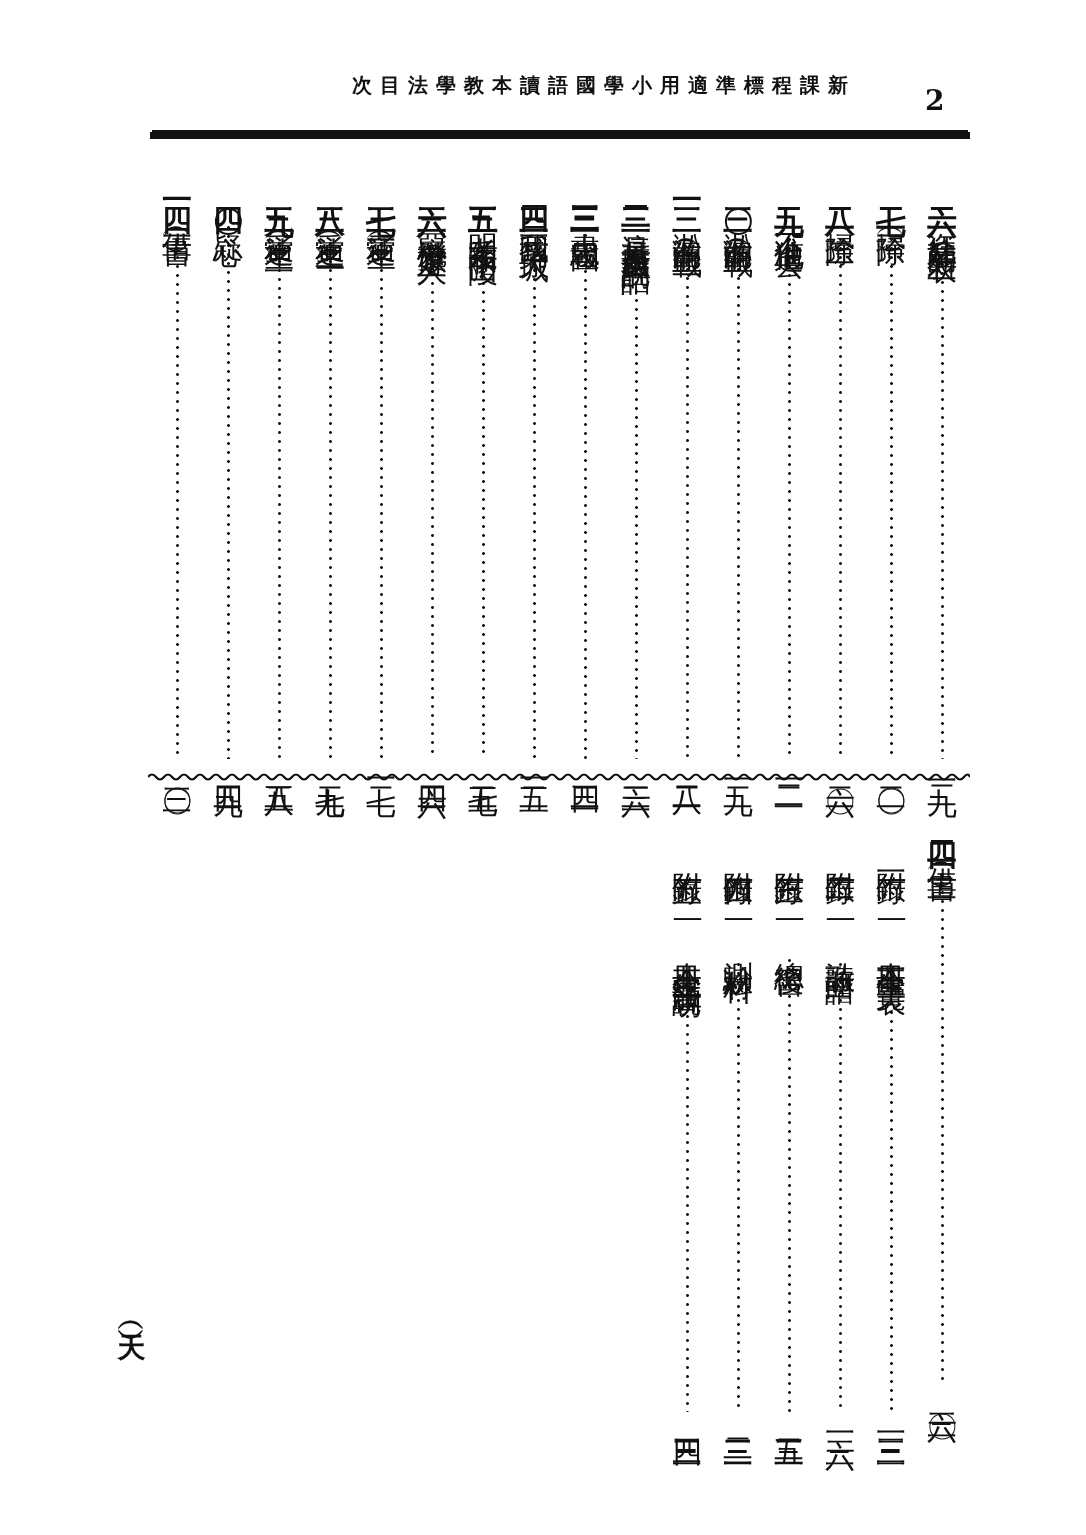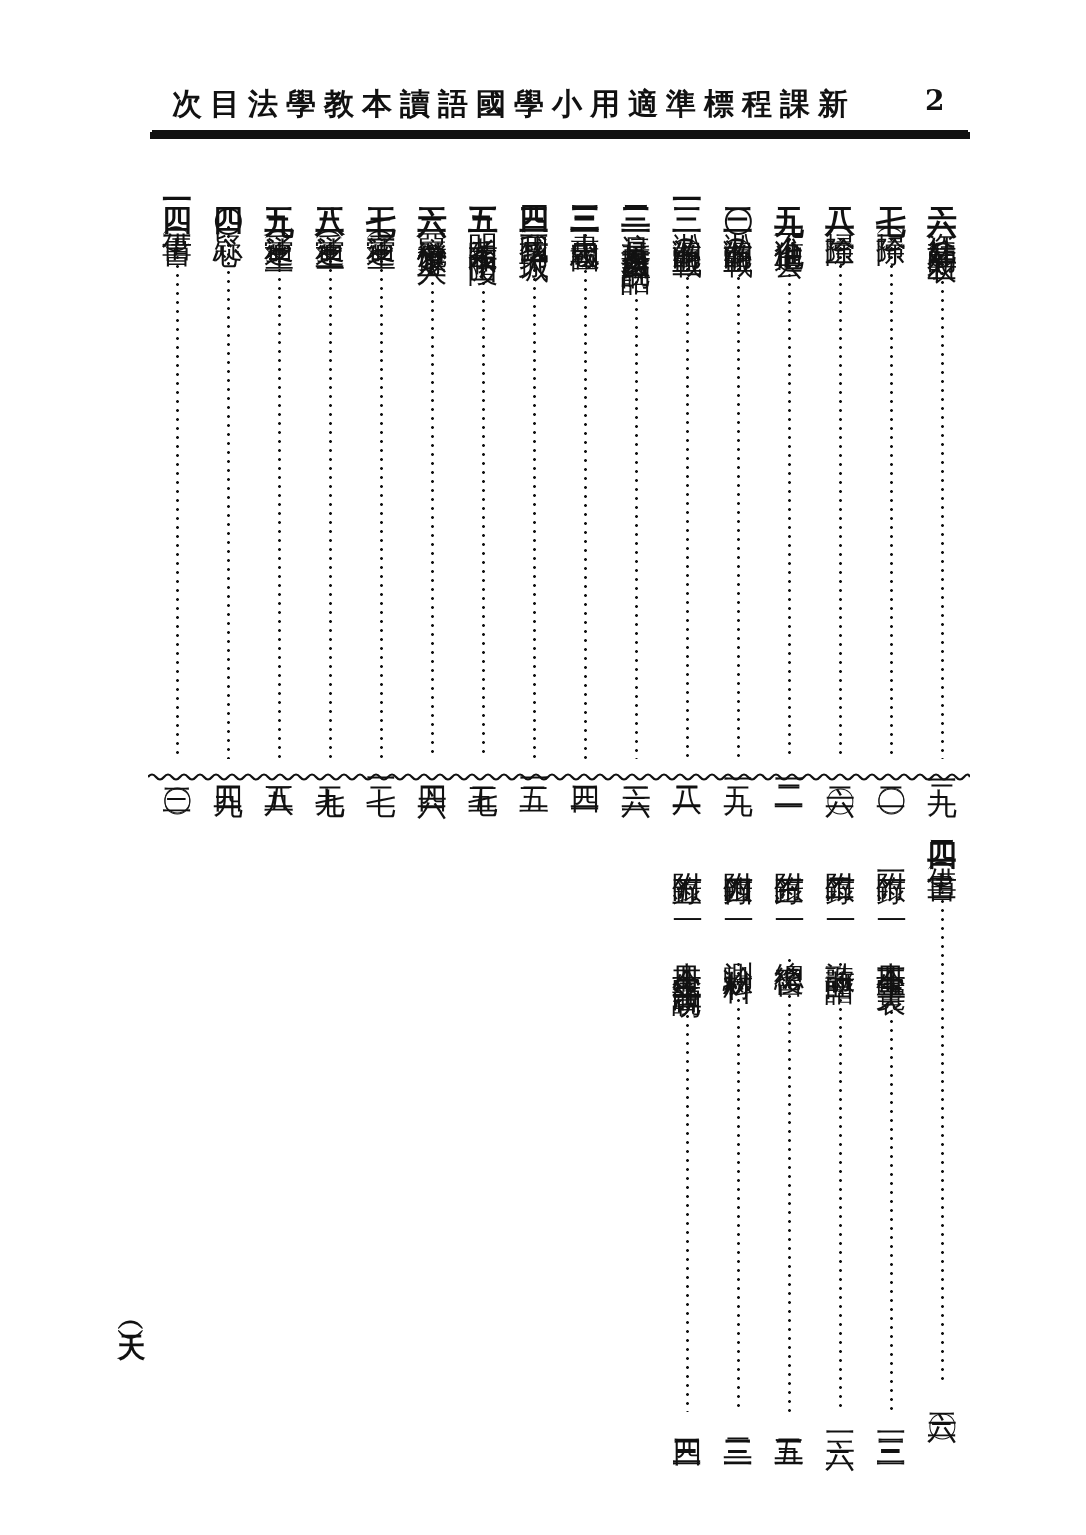--- a/index.html
+++ b/index.html
@@ -1,22 +1,22 @@
 <!DOCTYPE html>
 <html><head>
 <meta charset="utf-8">
 <style>
   html, body { margin: 0; padding: 0; background: #ffffff; }
   body {
     width: 1086px; height: 1535px; position: relative; overflow: hidden;
     font-family: "DejaVu Serif", "Liberation Serif", serif; color: #111;
   }
   .header-title {
-    position: absolute; top: 84px; right: 230px;
-    font-size: 30px; letter-spacing: 8px; font-weight: bold;
+    position: absolute; top: 72px; right: 230px;
+    font-size: 20px; letter-spacing: 8px; font-weight: bold;
     direction: rtl; unicode-bidi: bidi-override; white-space: nowrap;
   }
   .page-number {
     position: absolute; top: 84px; left: 925px; font-size: 28px; font-weight: bold;
   }
   .top-rule {
     position: absolute; top: 132px; left: 150px; width: 820px; height: 7px; background: #111;
     box-shadow: 0 -4px 0 -2px #111;
   }
   .wavy-rule {

